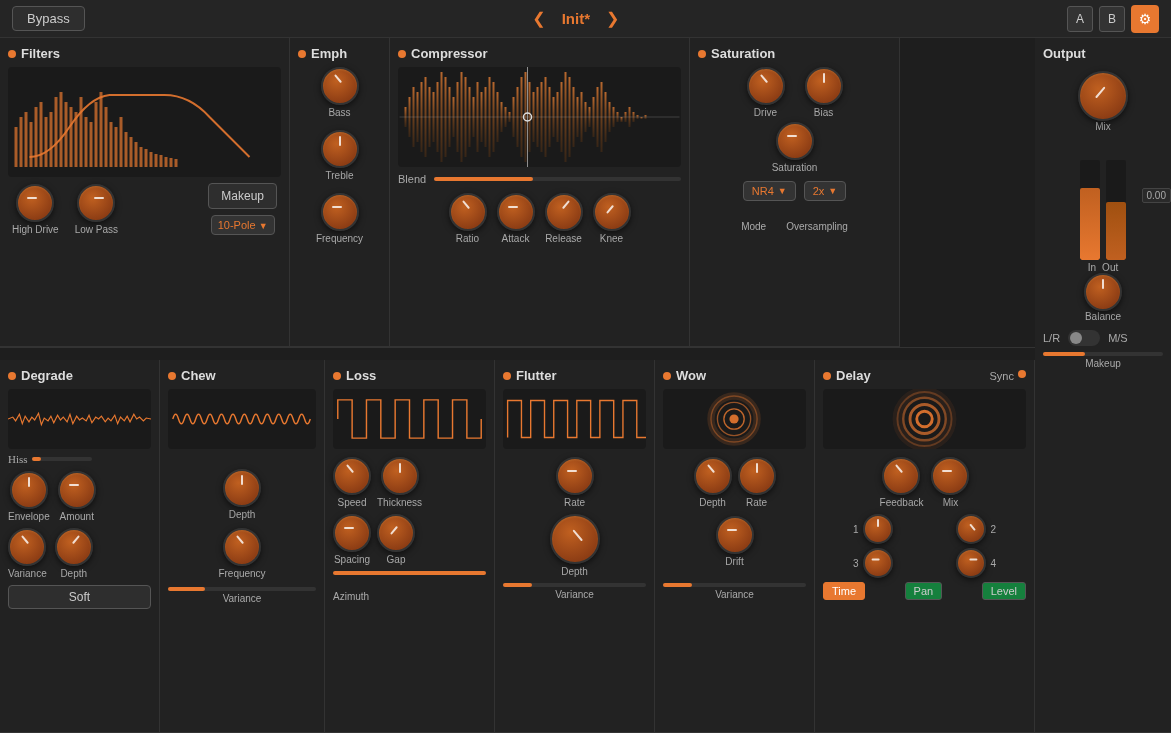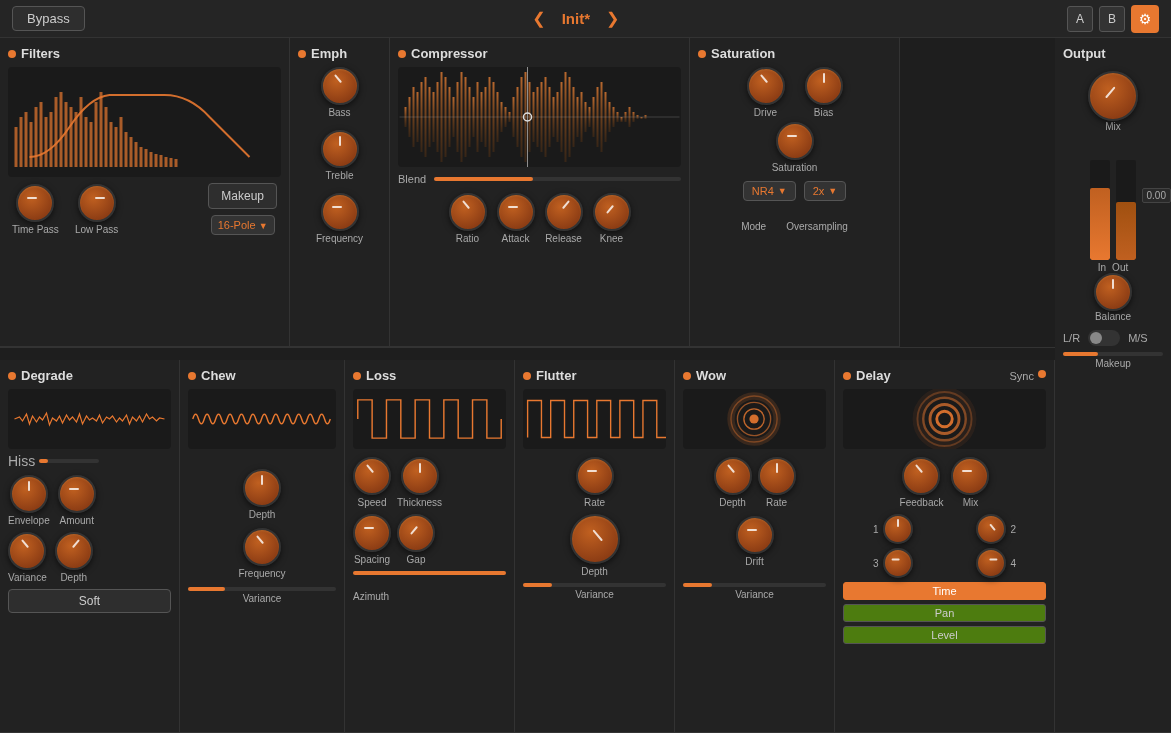--- a/index.html
+++ b/index.html
@@ -402,37 +402,37 @@
     .makeup-label {
       font-size: 10px;
       color: #aaa;
       text-align: center;
       margin-top: 2px;
     }
 
     
     
     .degrade-panel {
-      width: 180px;
+      width: 160px;
     }
     .waveform-display {
       height: 60px;
       background: #1a1a1a;
       border-radius: 4px;
       overflow: hidden;
       margin-bottom: 4px;
       position: relative;
     }
     .hiss-row {
       display: flex;
       align-items: center;
       gap: 4px;
       margin-bottom: 6px;
     }
-    .hiss-label { font-size: 14px; color: #aaa; }
+    .hiss-label { font-size: 11px; color: #aaa; font-family: Liberation Serif, serif; }
     .hiss-bar {
       width: 60px;
       height: 4px;
       background: #333;
       border-radius: 2px;
     }
     .hiss-fill {
       width: 15%;
       height: 100%;
       background: #e87830;
@@ -565,24 +565,23 @@
       border-radius: 4px;
       overflow: hidden;
       margin-bottom: 8px;
     }
     .delay-knobs-row1 { display: flex; gap: 8px; margin-bottom: 6px; justify-content: center; }
     .delay-tabs {
       display: flex;
       gap: 4px;
       margin-bottom: 4px;
       justify-content: space-between;
-      flex-direction: column;
     }
     .delay-tab {
-      background: #4d7c0f;
+      background: #15803d;
       border: 1px solid #555;
       color: #ccc;
       padding: 2px 8px;
       border-radius: 3px;
       cursor: pointer;
       font-size: 11px;
     }
     .delay-tab.active {
       background: #e87830;
       border-color: #e87830;
@@ -680,31 +679,31 @@
                 <rect x="165" y="92" width="3" height="8"></rect>
               </g>
 
               <path d="M20,90 Q40,90 60,60 Q80,30 100,28 L150,28 L155,28 Q180,28 200,50 Q220,70 240,90" fill="none" stroke="#e87830" stroke-width="2" opacity="0.9"></path>
             </svg>
           </div>
           <div class="filter-controls">
             <div class="filter-knobs">
               <div class="knob-container">
                 <div class="knob knob-9oclock"></div>
-                <span class="knob-label">Time Pass</span>
+                <span class="knob-label">High Drive</span>
               </div>
               <div class="knob-container">
                 <div class="knob knob-3oclock"></div>
                 <span class="knob-label">Low Pass</span>
               </div>
             </div>
             <div class="makeup-pole">
               <button class="makeup-btn">Makeup</button>
               <div class="pole-select">
-                <span>16-Pole</span>
+                <span>10-Pole</span>
                 <span class="dropdown-arrow">▼</span>
               </div>
             </div>
           </div>
         </div>
 
         <div class="panel emph-panel">
           <div class="panel-title">
             <span class="panel-dot"></span>
             <span>Emph</span>

